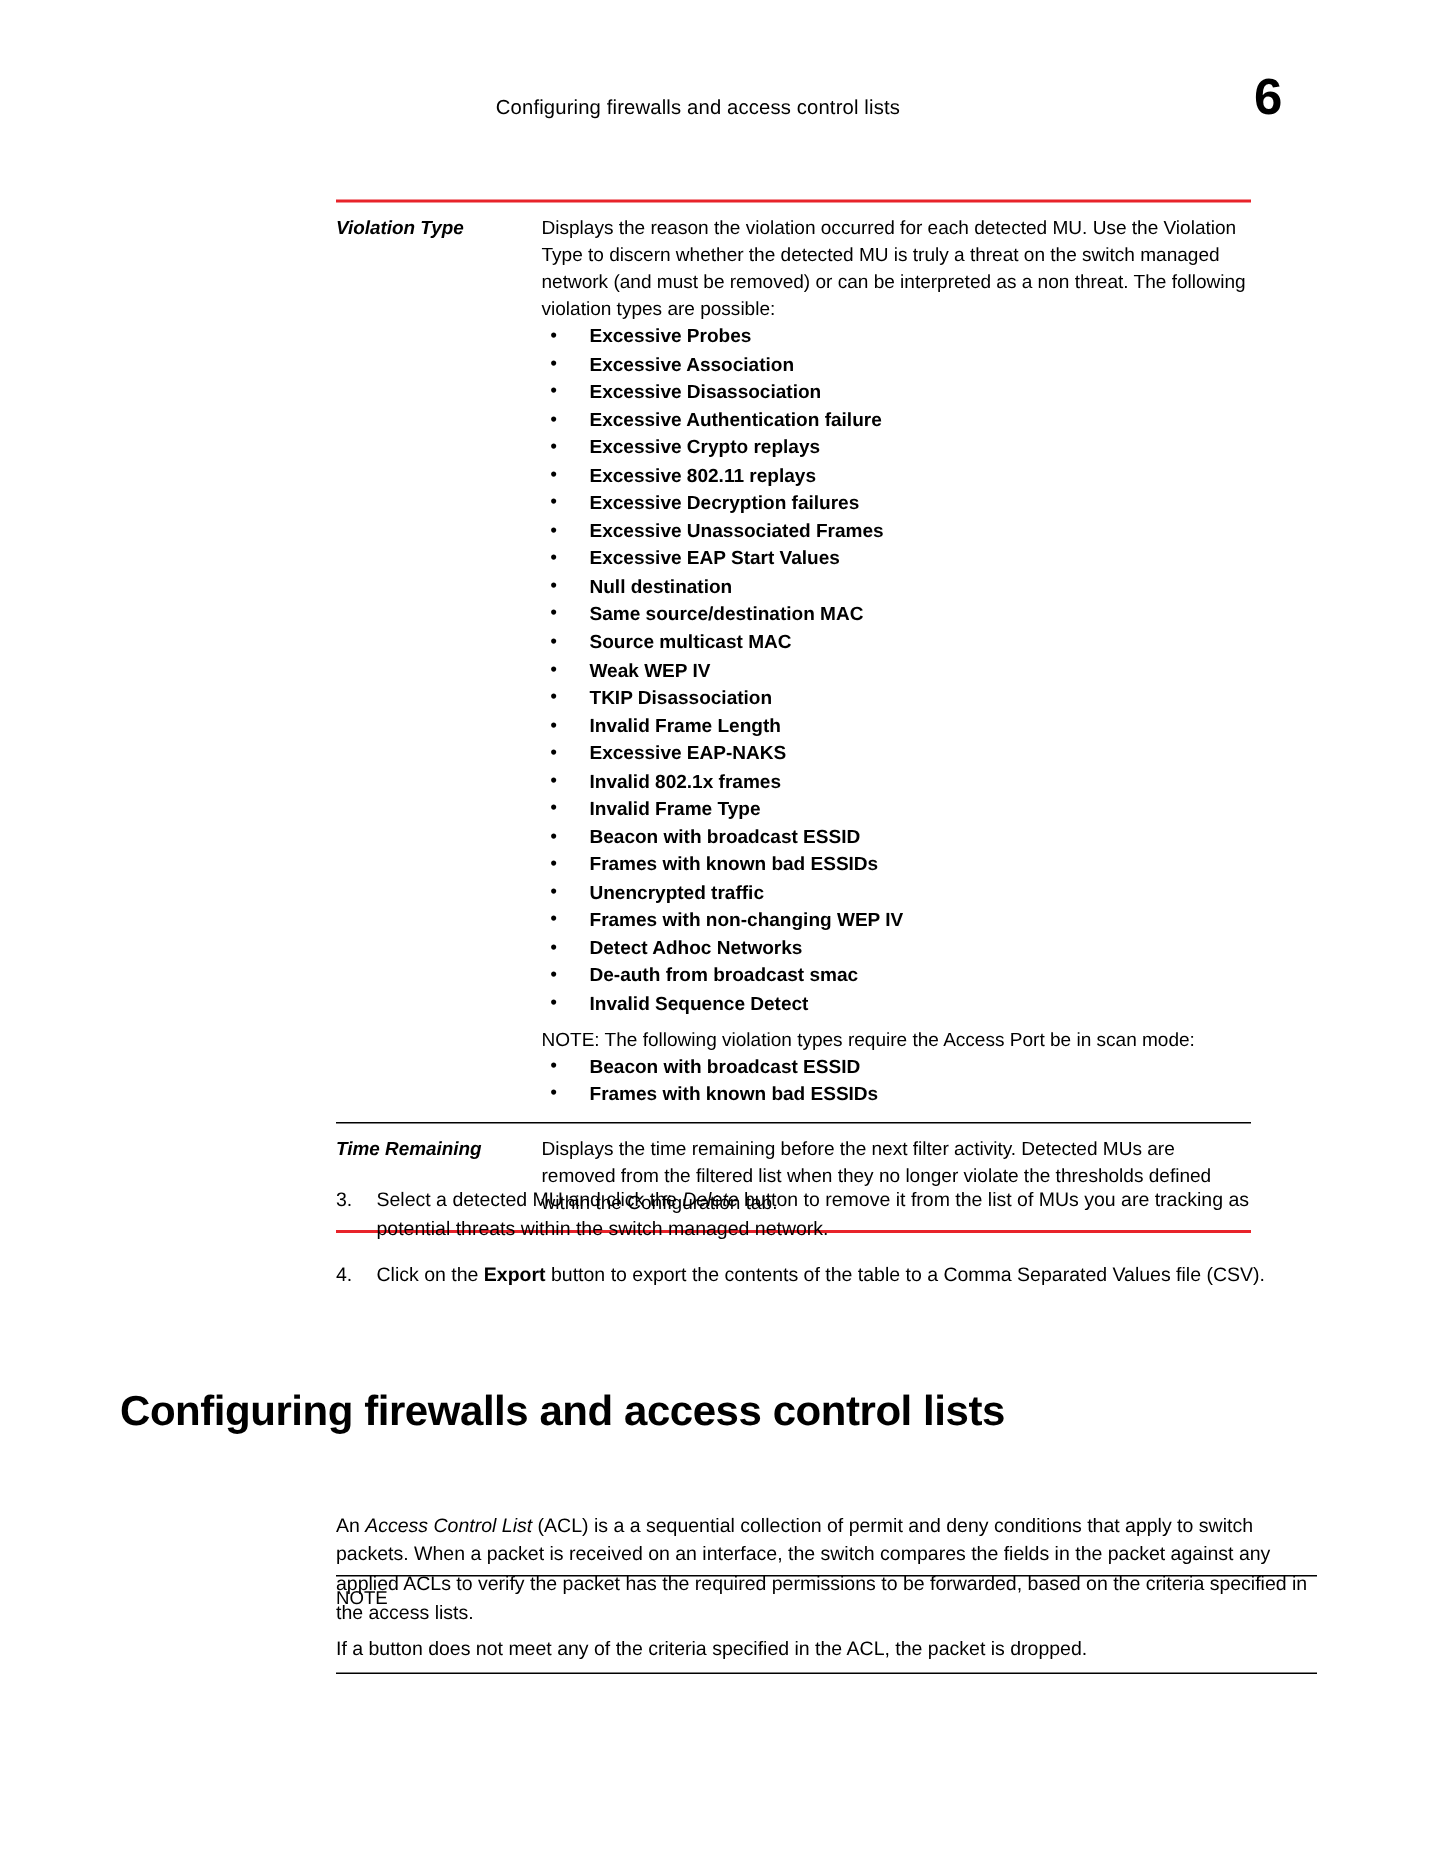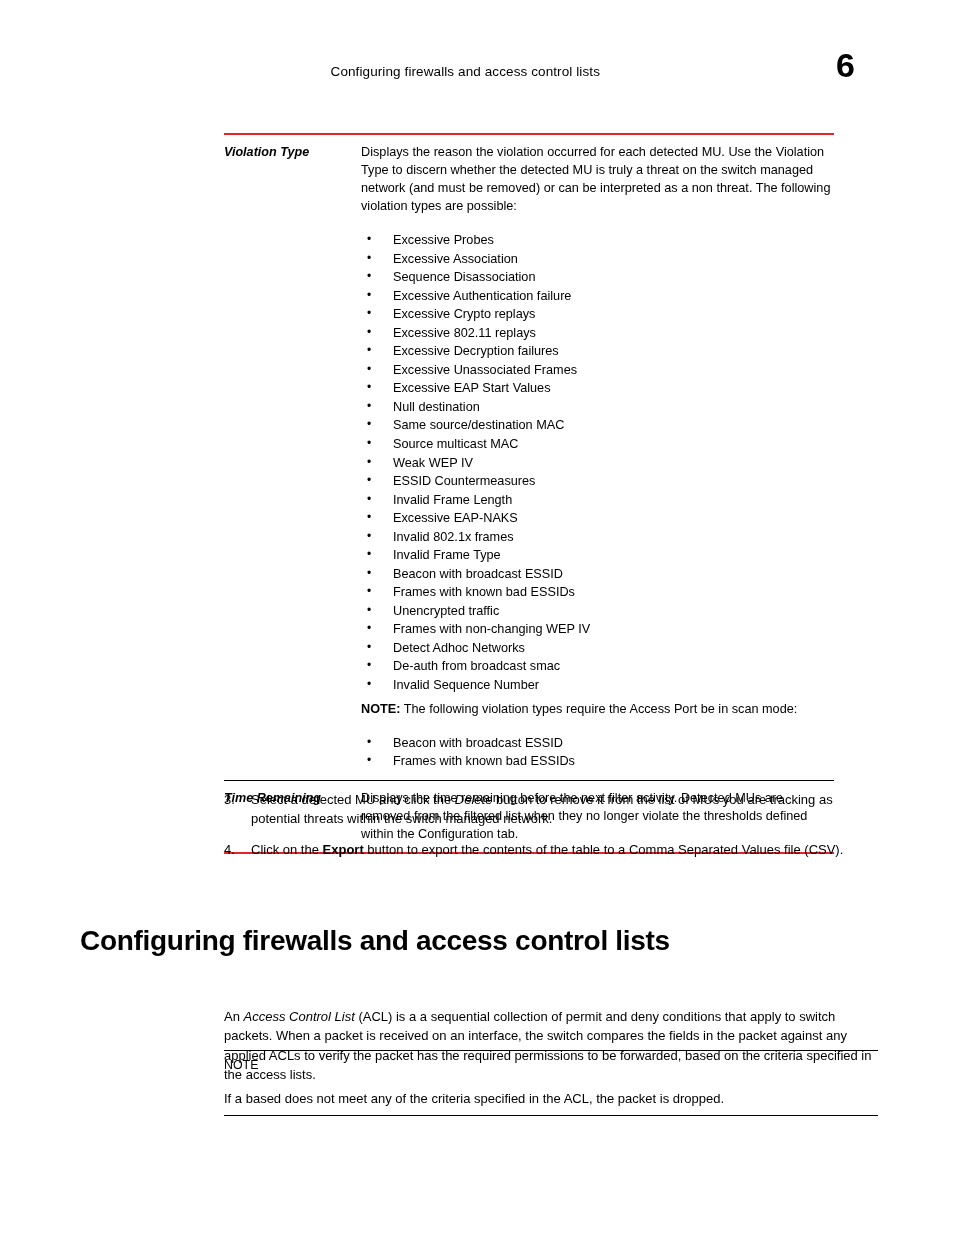--- a/index.html
+++ b/index.html
@@ -93,22 +93,23 @@
     flex: 1 1 auto;
     font-size: 12.7px;
     line-height: 1.42;
   }
   .def-desc p {
     margin: 0;
   }
 
   ul.violations {
     list-style: none;
-    margin: 16px 0 0 0;
+    margin: 0 0 0 0;
     padding: 0;
+    font-weight: bold;
   }
   ul.violations li {
     position: relative;
     padding-left: 32px;
     line-height: 1.42;
     margin-bottom: 0.5px;
     font-size: 12.7px;
   }
   ul.violations li::before {
     content: "\2022";
@@ -117,21 +118,21 @@
     top: -1px;
     font-size: 12px;
     line-height: 1.5;
   }
   .note-inline {
     margin-top: 6px;
     font-size: 12.7px;
     line-height: 1.42;
   }
   .note-inline .note-lbl {
-    font-weight: bold;
+    font-weight: normal;
     text-align: center;
   }
 
   
   .steps {
     position: absolute;
     left: 224px;
     top: 791px;
     width: 650px;
     font-size: 13px;
@@ -210,43 +211,43 @@
     <div class="rule-red"></div>
 
     <div class="deftable-row">
       <div class="def-term">Violation Type</div>
       <div class="def-desc">
         <p>Displays the reason the violation occurred for each detected MU. Use the Violation Type to discern whether the detected MU is truly a threat on the switch managed network (and must be removed) or can be interpreted as a non threat. The following violation types are possible:</p>
 
         <ul class="violations" id="violation-list">
             <li>Excessive Probes</li>
             <li>Excessive Association</li>
-            <li>Sequence Disassociation</li>
+            <li>Excessive Disassociation</li>
             <li>Excessive Authentication failure</li>
             <li>Excessive Crypto replays</li>
             <li>Excessive 802.11 replays</li>
             <li>Excessive Decryption failures</li>
             <li>Excessive Unassociated Frames</li>
             <li>Excessive EAP Start Values</li>
             <li>Null destination</li>
             <li>Same source/destination MAC</li>
             <li>Source multicast MAC</li>
             <li>Weak WEP IV</li>
-            <li>ESSID Countermeasures</li>
+            <li>TKIP Disassociation</li>
             <li>Invalid Frame Length</li>
             <li>Excessive EAP-NAKS</li>
             <li>Invalid 802.1x frames</li>
             <li>Invalid Frame Type</li>
             <li>Beacon with broadcast ESSID</li>
             <li>Frames with known bad ESSIDs</li>
             <li>Unencrypted traffic</li>
             <li>Frames with non-changing WEP IV</li>
             <li>Detect Adhoc Networks</li>
             <li>De-auth from broadcast smac</li>
-            <li>Invalid Sequence Number</li>
+            <li>Invalid Sequence Detect</li>
           </ul>
 
         <div class="note-inline">
           <span class="note-lbl">NOTE:</span>
           <span>The following violation types require the Access Port be in scan mode:</span>
         </div>
 
         <ul class="violations" id="scan-mode-list">
             <li>Beacon with broadcast ESSID</li>
             <li>Frames with known bad ESSIDs</li>
@@ -280,18 +281,18 @@
   </div>
 
   <h1 class="section-heading">Configuring firewalls and access control lists</h1>
 
   <div class="intro"><span>An </span><span class="it">Access Control List</span><span> (ACL) is a a sequential collection of permit and deny conditions that apply to switch packets. When a packet is received on an interface, the switch compares the fields in the packet against any applied ACLs to verify the packet has the required permissions to be forwarded, based on the criteria specified in the access lists.</span></div>
 
   <div class="notebox">
     <div class="rule-black"></div>
     <div class="notebox-inner">
       <div class="notebox-title">NOTE</div>
-      <div class="notebox-text">If a based does not meet any of the criteria specified in the ACL, the packet is dropped.</div>
+      <div class="notebox-text">If a button does not meet any of the criteria specified in the ACL, the packet is dropped.</div>
     </div>
     <div class="rule-black"></div>
   </div>
 
 </div>
 
 </body></html>

